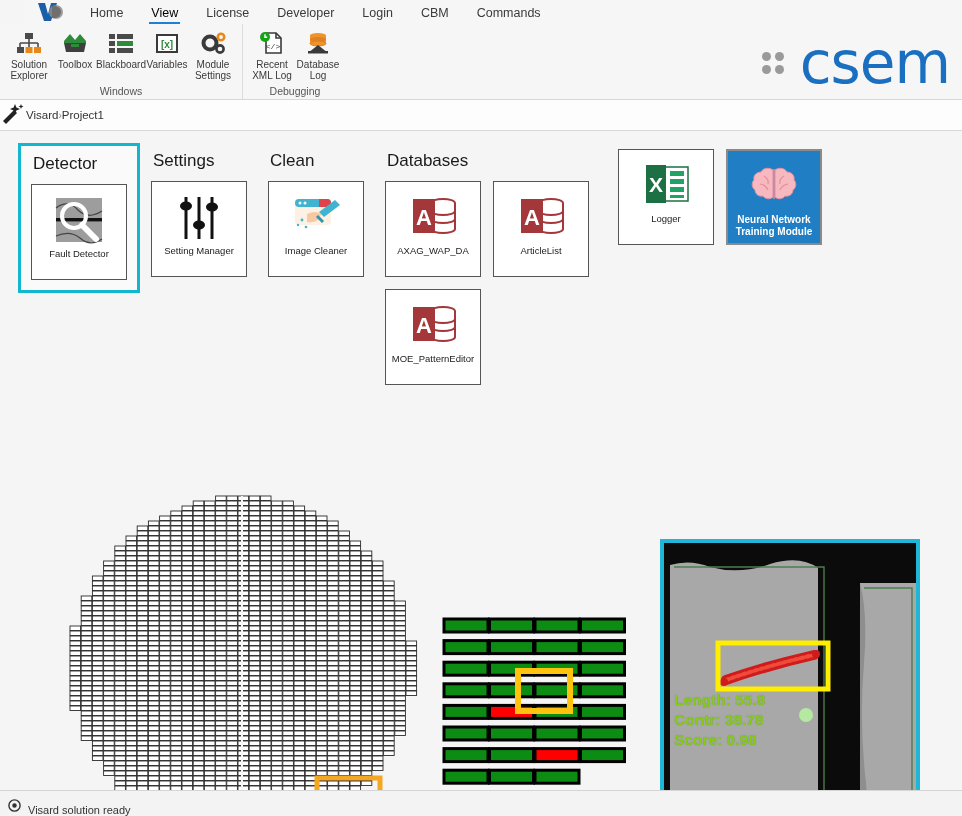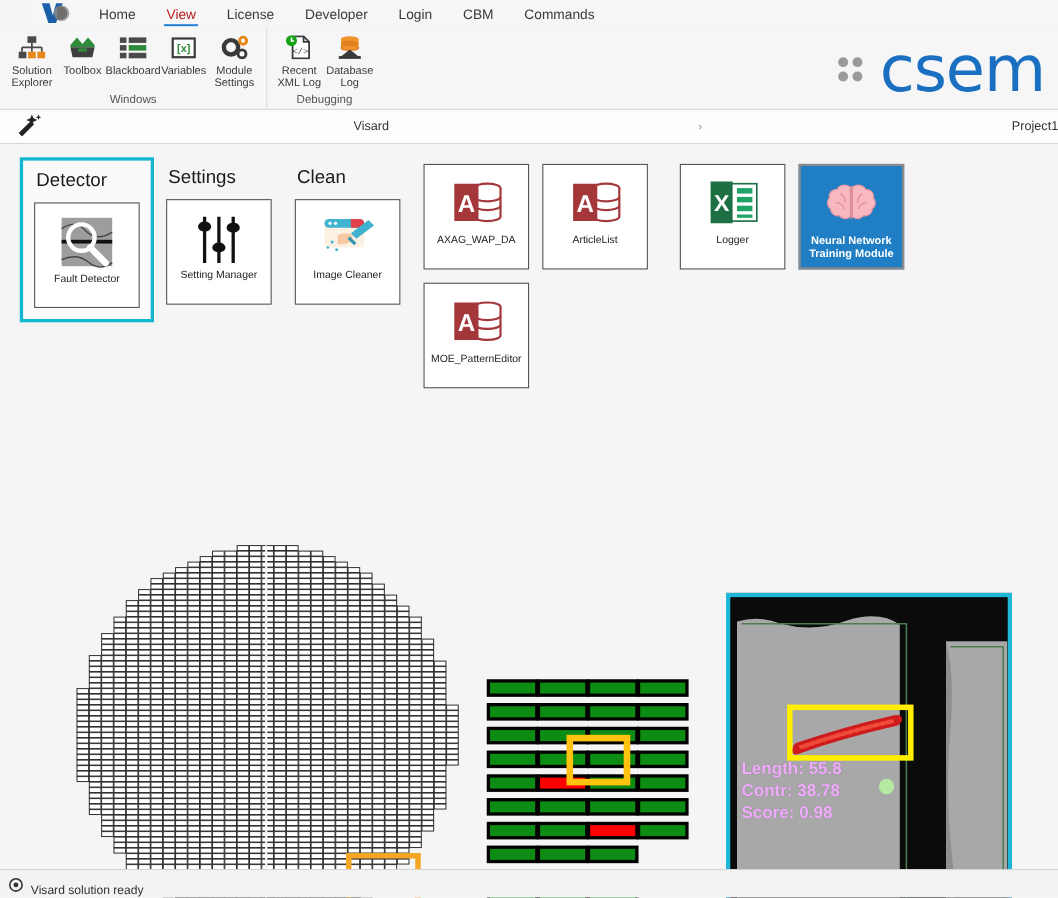--- a/index.html
+++ b/index.html
@@ -14,21 +14,21 @@
   
   .menubar{
     height:24px;background:#f6f6f6;border-bottom:0px;
     display:flex;align-items:flex-end;padding-left:12px;box-sizing:border-box;margin-left:24px;
   }
   .applogo{width:28px;height:22px;position:relative;margin-right:12px;margin-bottom:1px;}
   .menu-tab{
     font-size:12.5px;color:#3a3a3a;padding:0 14px 4px 14px;cursor:default;
     position:relative;white-space:nowrap;
   }
-  .menu-tab.active{color:#b91c1c;}
+  .menu-tab.active{color:#000000;}
   .menu-tab.active::after{
     content:"";position:absolute;left:12px;right:12px;bottom:0;height:2.5px;background:#1e7fd4;
   }
   
   .ribbon{
     height:75px;background:#f6f6f6;display:flex;align-items:flex-start;
     border-bottom:1px solid #d8d8d8;position:relative;
   }
   .rgroup{display:flex;height:75px;position:relative;padding:0 6px;box-sizing:border-box;}
   .rgroup + .rgroup{border-left:1px solid #dcdcdc;}
@@ -47,21 +47,21 @@
   }
   .csem-dots{display:grid;grid-template-columns:9px 9px;grid-template-rows:9px 9px;gap:4px;}
   .csem-dots i{width:9px;height:9px;border-radius:50%;background:#9a9a9a;display:block;}
   .csem-word{
     font-size:58px;line-height:50px;font-weight:400;color:#1b6fc0;letter-spacing:-1px;
     font-family:"DejaVu Sans", sans-serif;
   }
   
   .breadcrumb{
     height:30px;background:#fdfdfd;border-bottom:1px solid #d8d8d8;
-    display:flex;align-items:center;padding-left:14px;gap:10px;justify-content:space-between;
+    display:flex;align-items:center;padding-left:0;
   }
   .bc-text{font-size:11.5px;color:#333;}
   .bc-sep{font-size:10px;color:#888;}
   
   .content{position:relative;height:661px;background:#f5f5f5;}
   .groups{display:flex;padding:12px 0 0 18px;gap:1px;align-items:flex-start;}
   .group{padding:6px 10px 10px 10px;box-sizing:border-box;}
   .group.highlight{border:3px solid #11b6cf;background:#fafafa;}
   .group-title{font-size:17px;color:#1a1a1a;margin:2px 0 10px 2px;font-weight:400;}
   .tiles{display:flex;flex-wrap:wrap;gap:12px;max-width:212px;}
@@ -79,21 +79,21 @@
   
   .visuals{position:absolute;left:0;top:232px;width:962px;height:420px;}
   .wafer-wrap{position:absolute;left:62px;top:110px;width:360px;height:390px;}
   .zoomgrid{position:absolute;left:440px;top:252px;}
   .defectimg{
     position:absolute;left:660px;top:176px;width:260px;height:336px;
     border:4px solid #1fb6d8;box-sizing:border-box;background:#000;overflow:hidden;
   }
   .defect-label{
     position:absolute;font-family:"Liberation Sans",sans-serif;font-size:15.5px;
-    color:#f0abfc;font-weight:bold;text-shadow:0 0 1px rgba(0,0,0,.25);white-space:nowrap;
+    color:#84cc16;font-weight:bold;text-shadow:0 0 1px rgba(0,0,0,.25);white-space:nowrap;
   }
   
   .statusbar{
     position:absolute;left:0;bottom:0;width:962px;height:26px;background:#f3f3f3;
     border-top:1px solid #d5d5d5;display:flex;align-items:flex-end;gap:7px;padding-left:8px;
     box-sizing:border-box;
   }
   .status-text{font-size:11px;color:#333;}
 </style>
 </head>
@@ -300,20 +300,21 @@
               <circle cx="9" cy="31" r="1.2" fill="#3fb3cf"></circle>
               <circle cx="17" cy="33" r="1.3" fill="#3fb3cf"></circle>
             </svg>
           </div>
           <div class="tlabel">Image Cleaner</div>
         </div>
       </div>
     </div>
 
     <div class="group">
+      <div class="group-title">Databases</div>
       <div class="tiles">
         <div class="tile">
           <div class="ticon">
             <svg width="52" height="48" viewBox="0 0 52 48">
               <ellipse cx="36" cy="9" rx="12" ry="4" fill="#fff" stroke="#a4373a" stroke-width="2"></ellipse>
               <path d="M24 9 v26 a12 4 0 0 0 24 0 V9" fill="#fff" stroke="#a4373a" stroke-width="2"></path>
               <path d="M24 17 a12 4 0 0 0 24 0 M24 25 a12 4 0 0 0 24 0" fill="none" stroke="#a4373a" stroke-width="2"></path>
               <path d="M6 5 h22 v34 H6 z" fill="#a4373a"></path>
               <text x="17" y="31" font-size="22" font-weight="bold" fill="#fff" text-anchor="middle" font-family="Liberation Sans, sans-serif">A</text>
             </svg>

